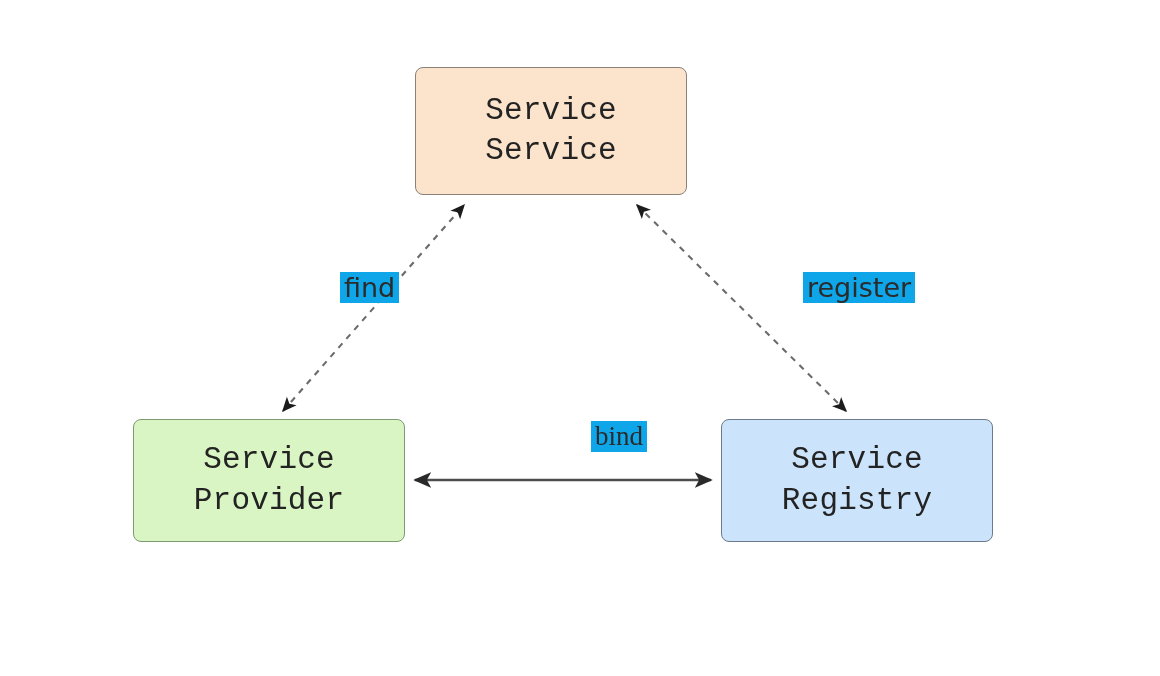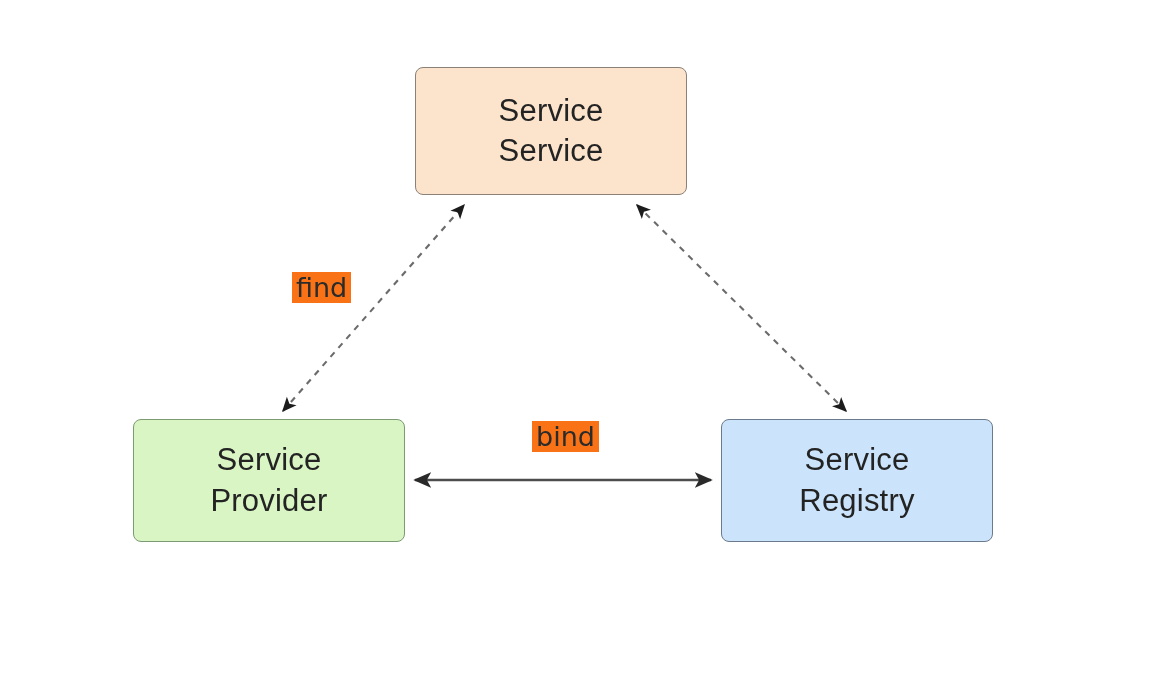--- a/index.html
+++ b/index.html
@@ -36,21 +36,21 @@
     border-radius: 8px;
     display: flex;
     flex-direction: column;
     align-items: center;
     justify-content: center;
     text-align: left;
     line-height: 1.30;
     color: #232323;
     font-size: 31px;
     letter-spacing: 0.2px;
-    font-family: Liberation Sans, sans-serif;
+    font-family: Liberation Mono, monospace;
   }
   .node .line {
     display: block;
     white-space: nowrap;
   }
 
   #node-registry {
     left: 415px;
     top: 67px;
     width: 272px;
@@ -73,35 +73,37 @@
     height: 123px;
     background: #cbe4fb;
     border: 1.4px solid #6b7b8d;
   }
 
   .edge-label {
     position: absolute;
     color: #2b2b2b;
     font-size: 27px;
     white-space: nowrap;
-    background: #f97316;
+    background: #0ea5e9;
     padding: 0 4px;
     font-family: "DejaVu Sans", "Liberation Sans", sans-serif;
+    margin-left: 48px;
   }
   #edge-label-find {
     left: 292px;
     top: 272px;
   }
   #edge-label-register {
     left: 755px;
     top: 272px;
   }
   #edge-label-bind {
-    left: 532px;
+    left: 543px;
     top: 421px;
+    font-family: Liberation Serif, serif;
   }
 </style>
 </head>
 <body>
 
 <div id="diagram-canvas">
 
   <svg class="edge-svg" viewBox="0 0 1160 676" width="1160" height="676" xmlns="http://www.w3.org/2000/svg">
     <defs>
       <marker id="arrow-end-dashed" viewBox="0 0 10 10" refX="9" refY="5" markerWidth="7" markerHeight="7" orient="auto-start-reverse">
@@ -134,15 +136,16 @@
     <span class="line">Service</span>
     <span class="line">Provider</span>
   </div>
 
   <div class="node" id="node-provider">
     <span class="line">Service</span>
     <span class="line">Registry</span>
   </div>
 
   <div class="edge-label" id="edge-label-find">find</div>
+  <div class="edge-label" id="edge-label-register">register</div>
   <div class="edge-label" id="edge-label-bind">bind</div>
 
 </div>
 
 </body></html>

